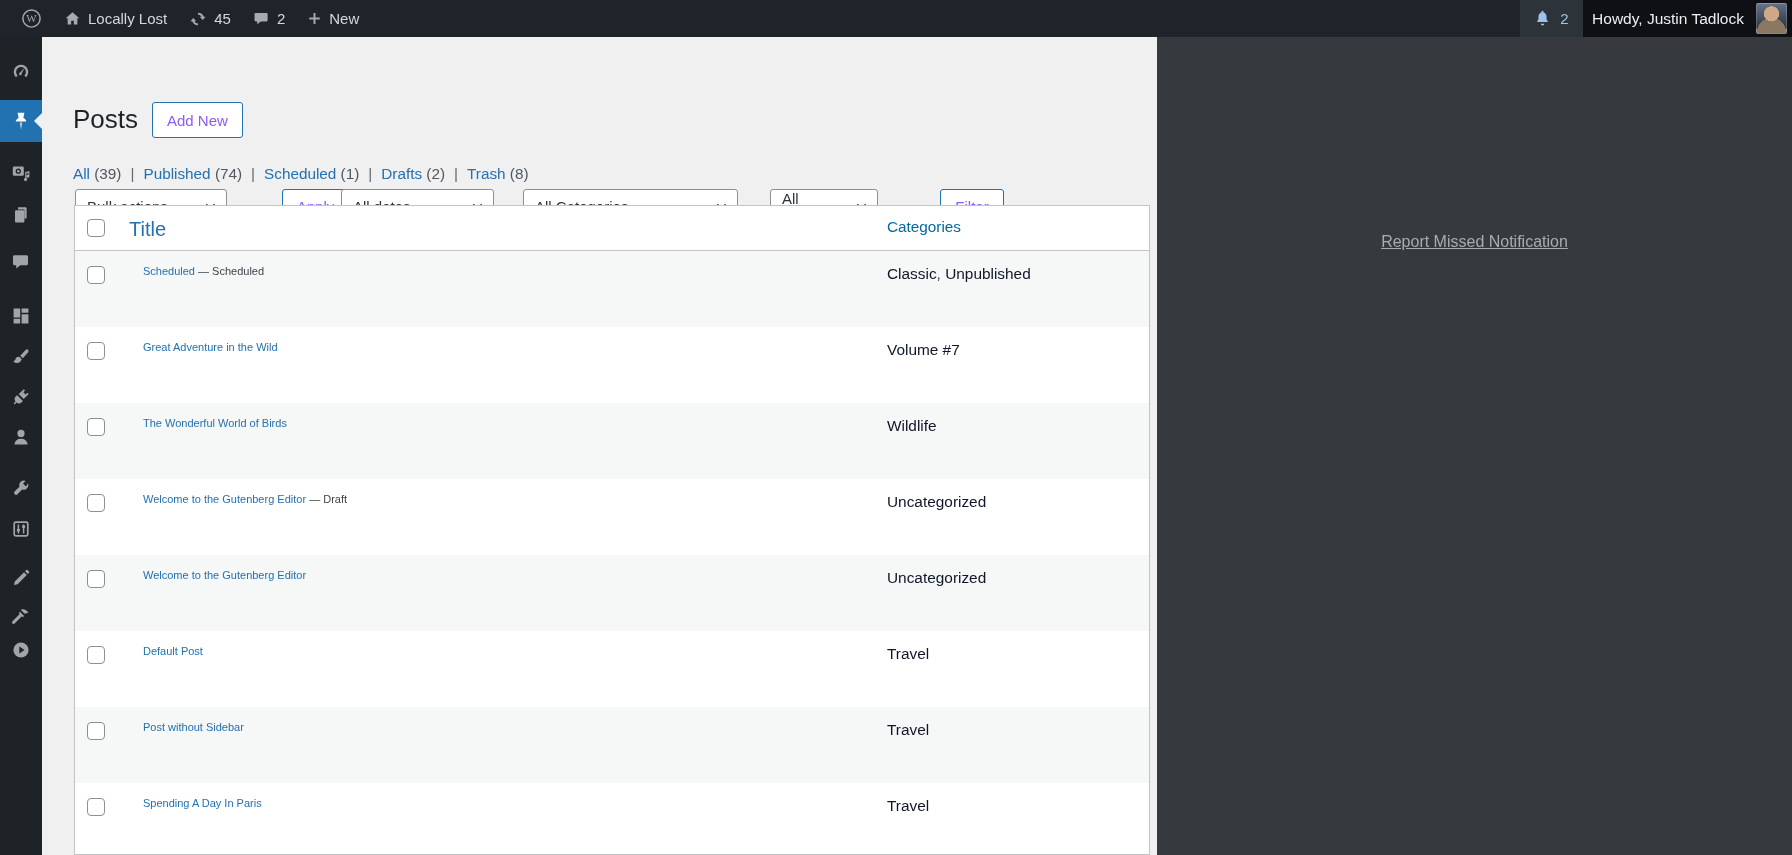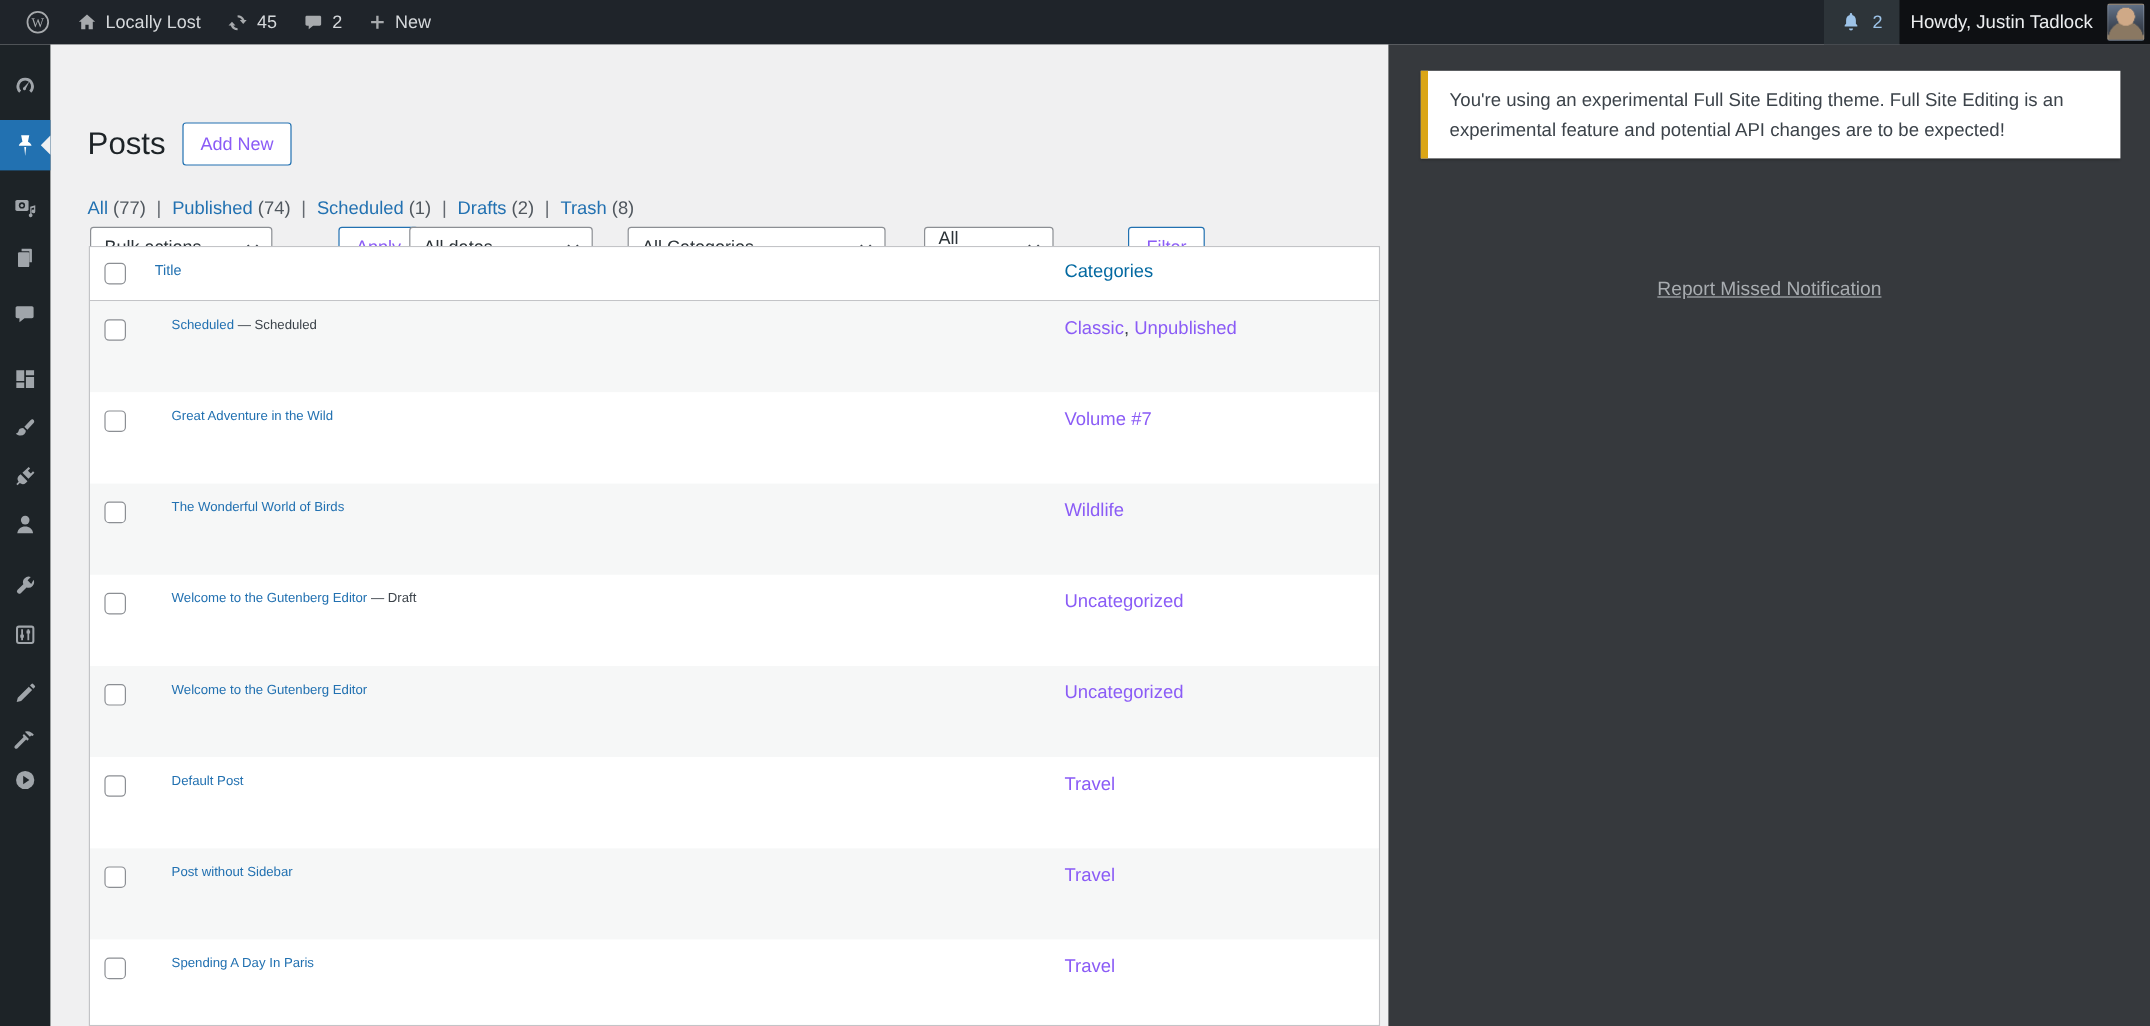--- a/index.html
+++ b/index.html
@@ -50,31 +50,31 @@
   .select{position:absolute;top:152px;height:35px;background:#fff;border:1px solid #8c8f94;border-radius:3px;box-sizing:border-box;display:flex;align-items:center;justify-content:space-between;padding:0 10px 0 11px;font-size:15px;color:#2c3338;cursor:pointer;}
   .chev{width:11px;height:11px;margin-left:12px;}
   .apply-btn{position:absolute;left:240px;top:152px;height:35px;width:67px;}
   .filter-btn{position:absolute;left:898px;top:152px;height:35px;width:64px;}
 
   
   .posts-table{position:absolute;left:32px;top:168px;width:1076px;height:650px;background:#fff;border:1px solid #c3c4c7;box-sizing:border-box;box-shadow:0 1px 1px rgba(0,0,0,.04);overflow:hidden;}
   .thead{position:relative;height:44px;border-bottom:1px solid #c3c4c7;background:#fff;}
   .cb{position:absolute;width:18px;height:18px;background:#fff;border:1px solid #8c8f94;border-radius:4px;box-sizing:border-box;cursor:pointer;}
   .thead .cb{left:12px;top:13px;}
-  .th-title{position:absolute;left:54px;top:12px;font-size:12px;color:#2271b1;text-align:right;}
+  .th-title{position:absolute;left:54px;top:12px;font-size:20px;color:#2271b1;text-align:right;}
   .th-cats{position:absolute;left:812px;top:12px;font-size:15.3px;color:#0369a1;}
   .rows{position:relative;}
   .prow{position:relative;height:76px;background:#fff;}
   .prow.alt{background:#f6f7f7;}
   .prow .cb{left:12px;top:15px;}
   .prow .title-cell{position:absolute;left:54px;top:14px;font-size:11px;margin-left:14px;}
   .prow .title-cell a{color:#2271b1;}
   .prow .post-state{color:#3c434a;}
   .prow .cats-cell{position:absolute;left:812px;top:14px;font-size:15.4px;color:#3c434a;}
-  .prow .cats-cell a{color:#8b5cf6;}
+  .prow .cats-cell a{color:#0f172a;}
 
   
   .panel{position:absolute;left:1157px;top:37px;width:635px;height:818px;background:#36393d;z-index:10;}
   .notice{position:absolute;left:27px;width:583px;background:#fff;box-sizing:border-box;box-shadow:0 1px 2px rgba(0,0,0,.25);}
   .notice .ntext{font-size:15.5px;color:#3c434a;line-height:25px;}
   .notice-warning{top:22px;min-height:73px;border-left:6px solid #dba617;padding:12px 18px 11px 18px;}
   .notice-warning .ntext{width:545px;}
   .notice-success{top:119px;height:54px;border-left:6px solid #46b450;padding:0 48px 0 18px;display:flex;align-items:center;}
   .notice-success a{color:#2271b1;text-decoration:underline;margin-left:5px;}
   .dismiss{position:absolute;right:15px;top:17px;width:20px;height:20px;border-radius:50%;background:#72777c;display:flex;align-items:center;justify-content:center;cursor:pointer;}
@@ -252,21 +252,21 @@
         </svg>
       </span>
     </div>
   </div>
 
 <div class="content">
   <h1 class="page-title" style="margin:0">Posts</h1>
   <button class="btn add-new">Add New</button>
 
   <div class="subsubsub" id="filters">
-      <a><span>All</span> <span class="fl-count">(77)</span></a>
+      <a><span>All</span> <span class="fl-count">(39)</span></a>
       <span class="fl-sep">|</span>
       <a><span>Published</span> <span class="fl-count">(74)</span></a>
       <span class="fl-sep">|</span>
       <a><span>Scheduled</span> <span class="fl-count">(1)</span></a>
       <span class="fl-sep">|</span>
       <a><span>Drafts</span> <span class="fl-count">(2)</span></a>
       <span class="fl-sep">|</span>
       <a><span>Trash</span> <span class="fl-count">(8)</span></a>
     </div>
 
@@ -351,19 +351,16 @@
         <div class="prow">
           <span class="cb"></span>
           <span class="title-cell"><a>Spending A Day In Paris</a></span>
           <span class="cats-cell"><a>Travel</a></span>
         </div>
       </div>
   </div>
 </div>
 
 <div class="panel">
-  <div class="notice notice-warning">
-    <div class="ntext">You're using an experimental Full Site Editing theme. Full Site Editing is an experimental feature and potential API changes are to be expected!</div>
-  </div>
   <div class="report-link">
     <a>Report Missed Notification</a>
   </div>
 </div>
 
 </body></html>

